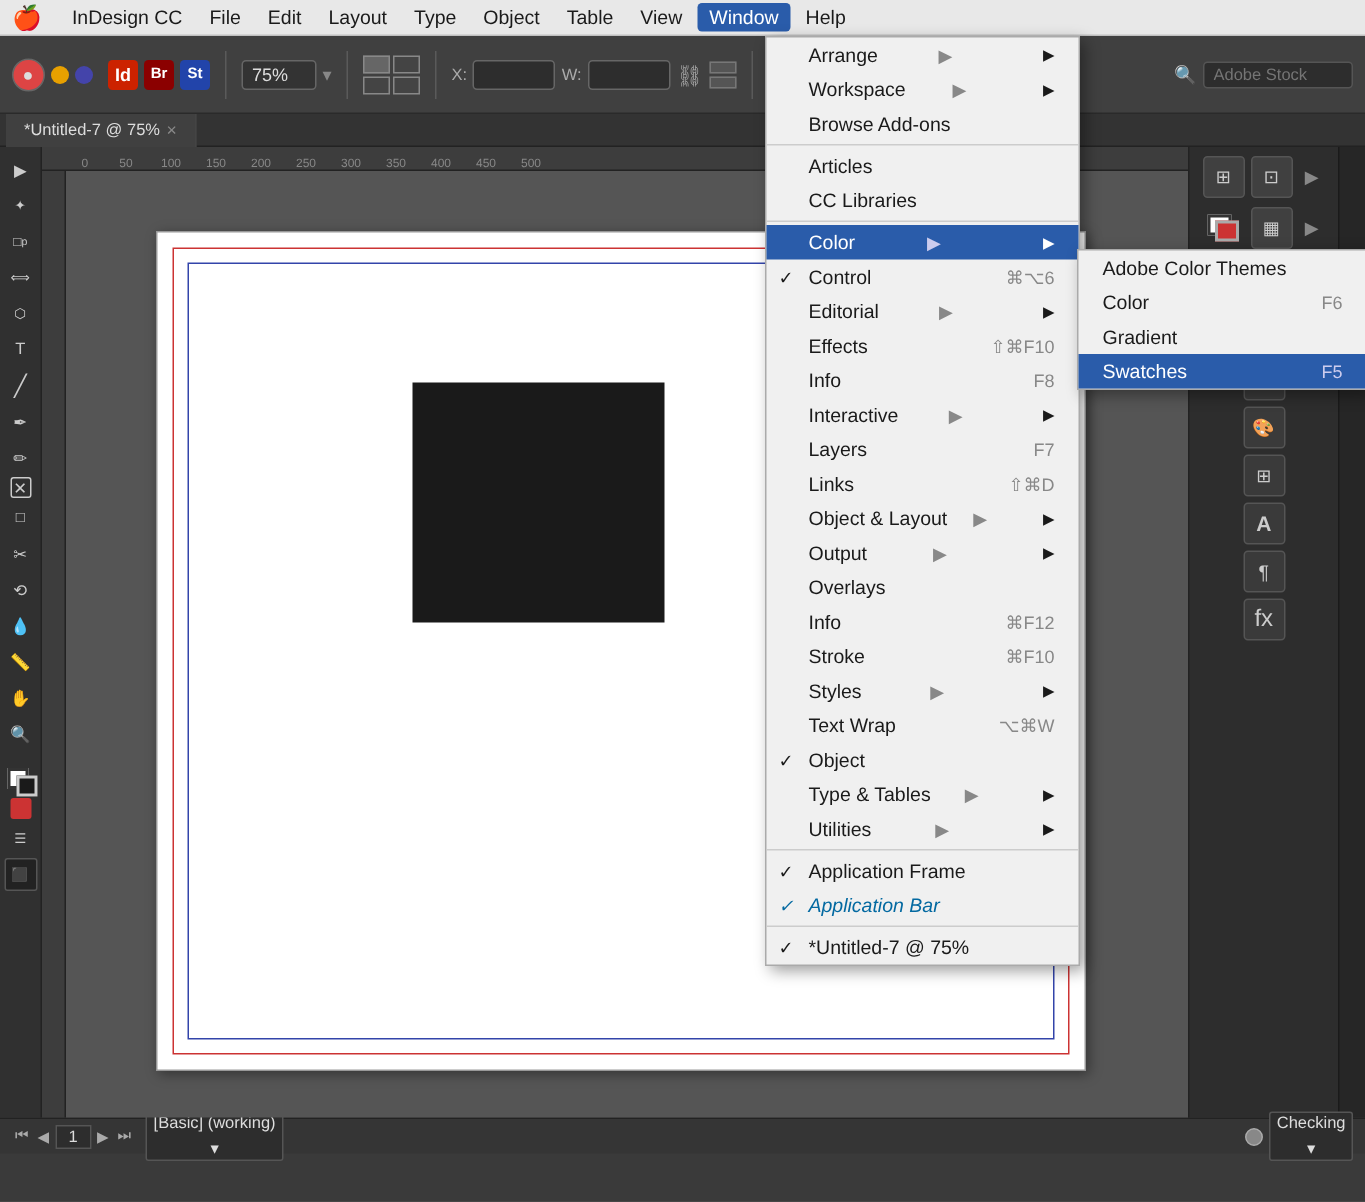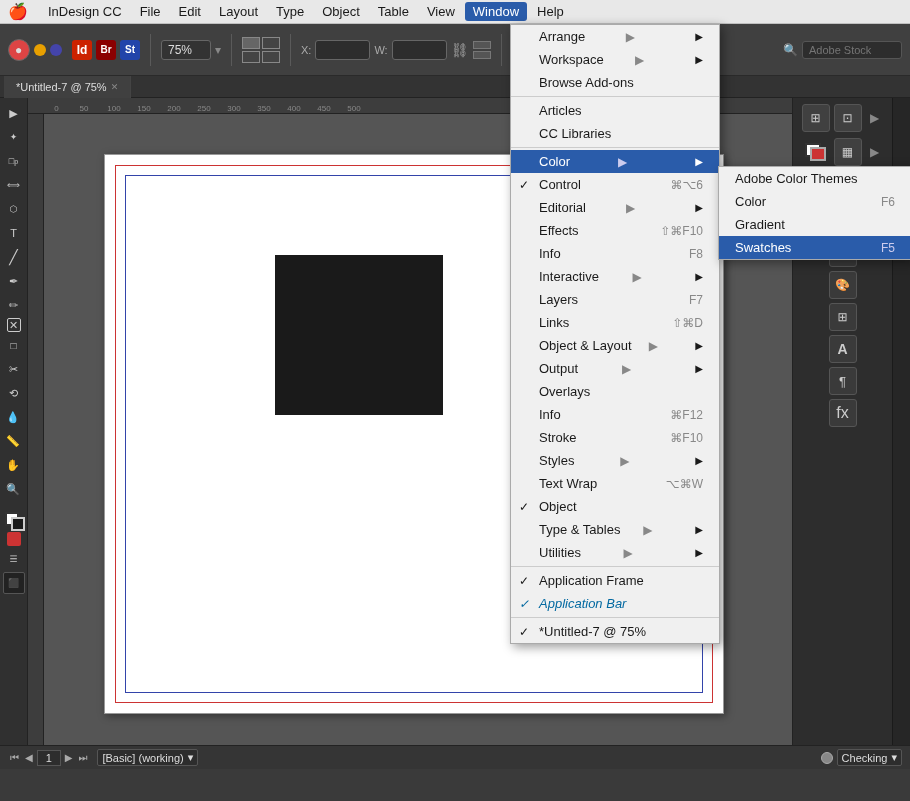--- a/index.html
+++ b/index.html
@@ -100,21 +100,21 @@
     .statusbar {
       width: 100%; height: 24px; background: #353535;
       display: flex; align-items: center; padding: 0 8px; gap: 8px;
       border-top: 1px solid #222; font-size: 11px; color: #aaa;
     }
     .status-nav { display: flex; align-items: center; gap: 2px; }
     .status-btn { color: #aaa; font-size: 10px; cursor: pointer; padding: 0 2px; }
     .status-page { background: #2d2d2d; border: 1px solid #555; color: #ddd; padding: 1px 4px; font-size: 11px; width: 24px; text-align: center; }
     .status-dropdown {
       background: #2d2d2d; border: 1px solid #555; color: #ddd; padding: 1px 4px;
-      font-size: 11px; border-radius: 2px; display: flex; align-items: center; gap: 4px;
+      font-size: 11px; border-radius: 2px; display: flex; align-items: center; gap: 4px; flex-direction: column;
     }
 
     
     .dropdown-overlay {
       position: fixed; top: 0; left: 0; right: 0; bottom: 0; z-index: 200;
       pointer-events: none;
     }
     .menu-popup {
       position: absolute; background: #f0f0f0; border: 1px solid #aaa;
       box-shadow: 3px 3px 10px rgba(0,0,0,0.4); min-width: 200px;

